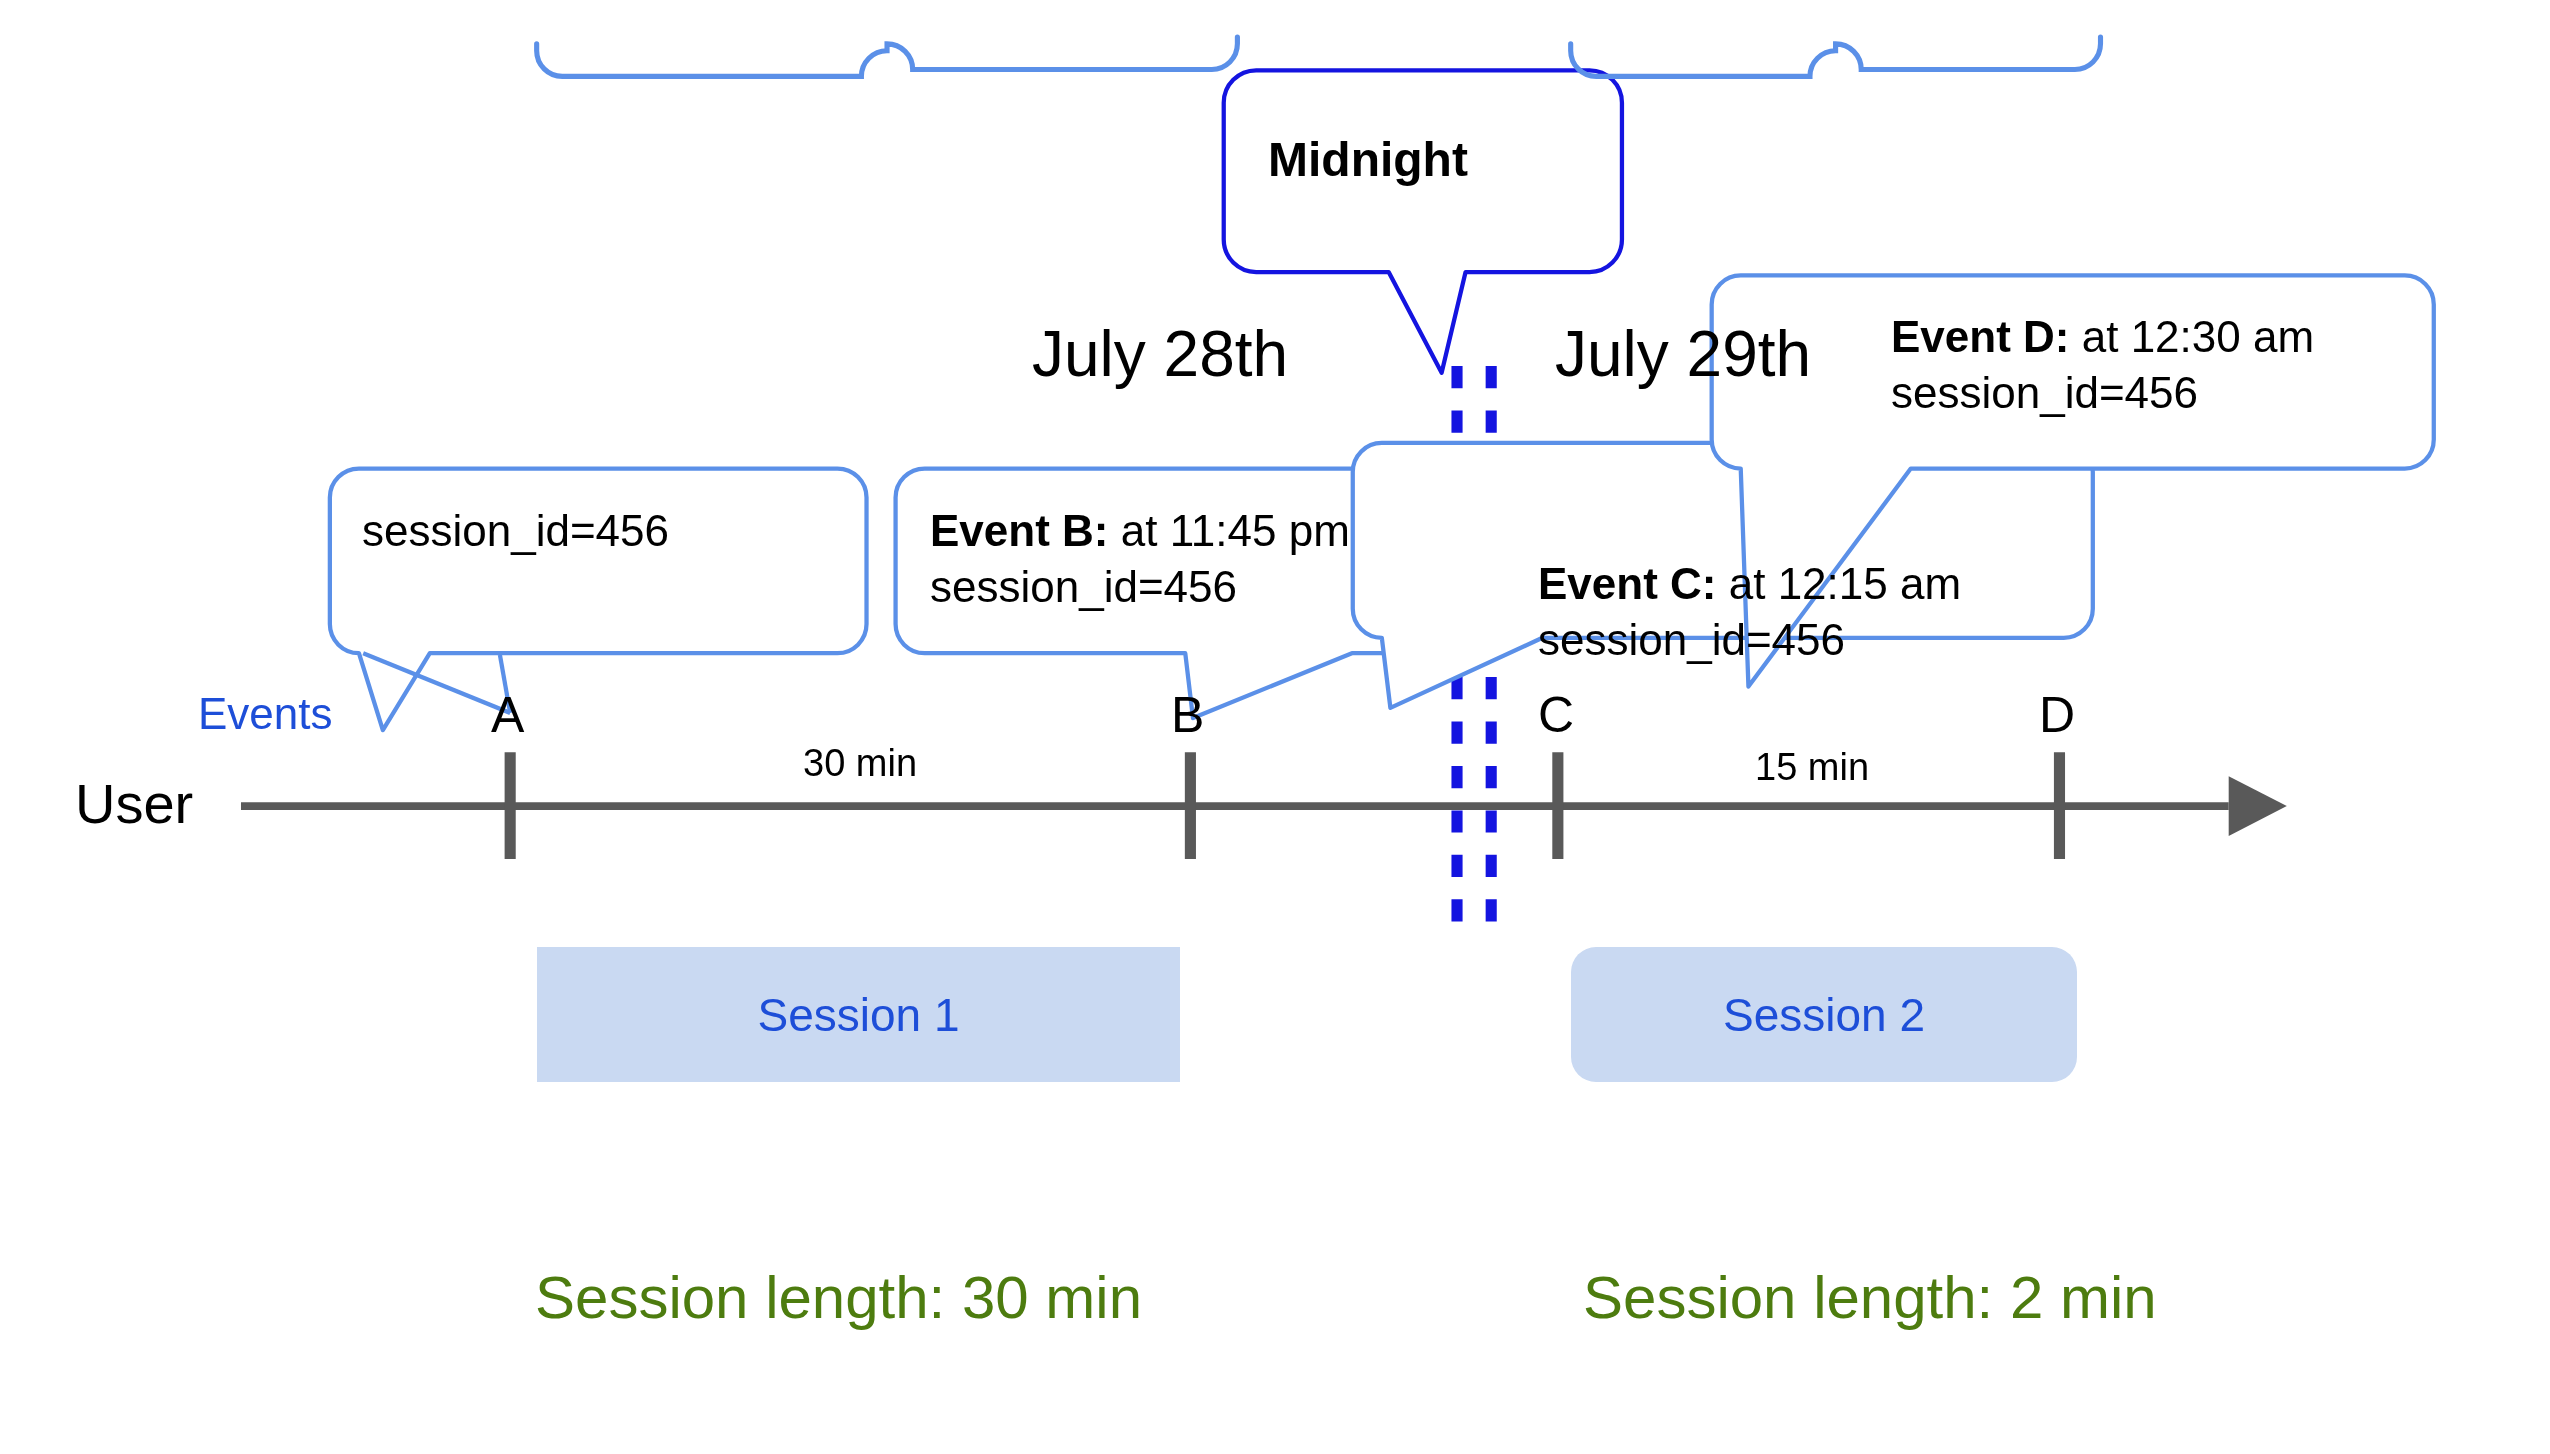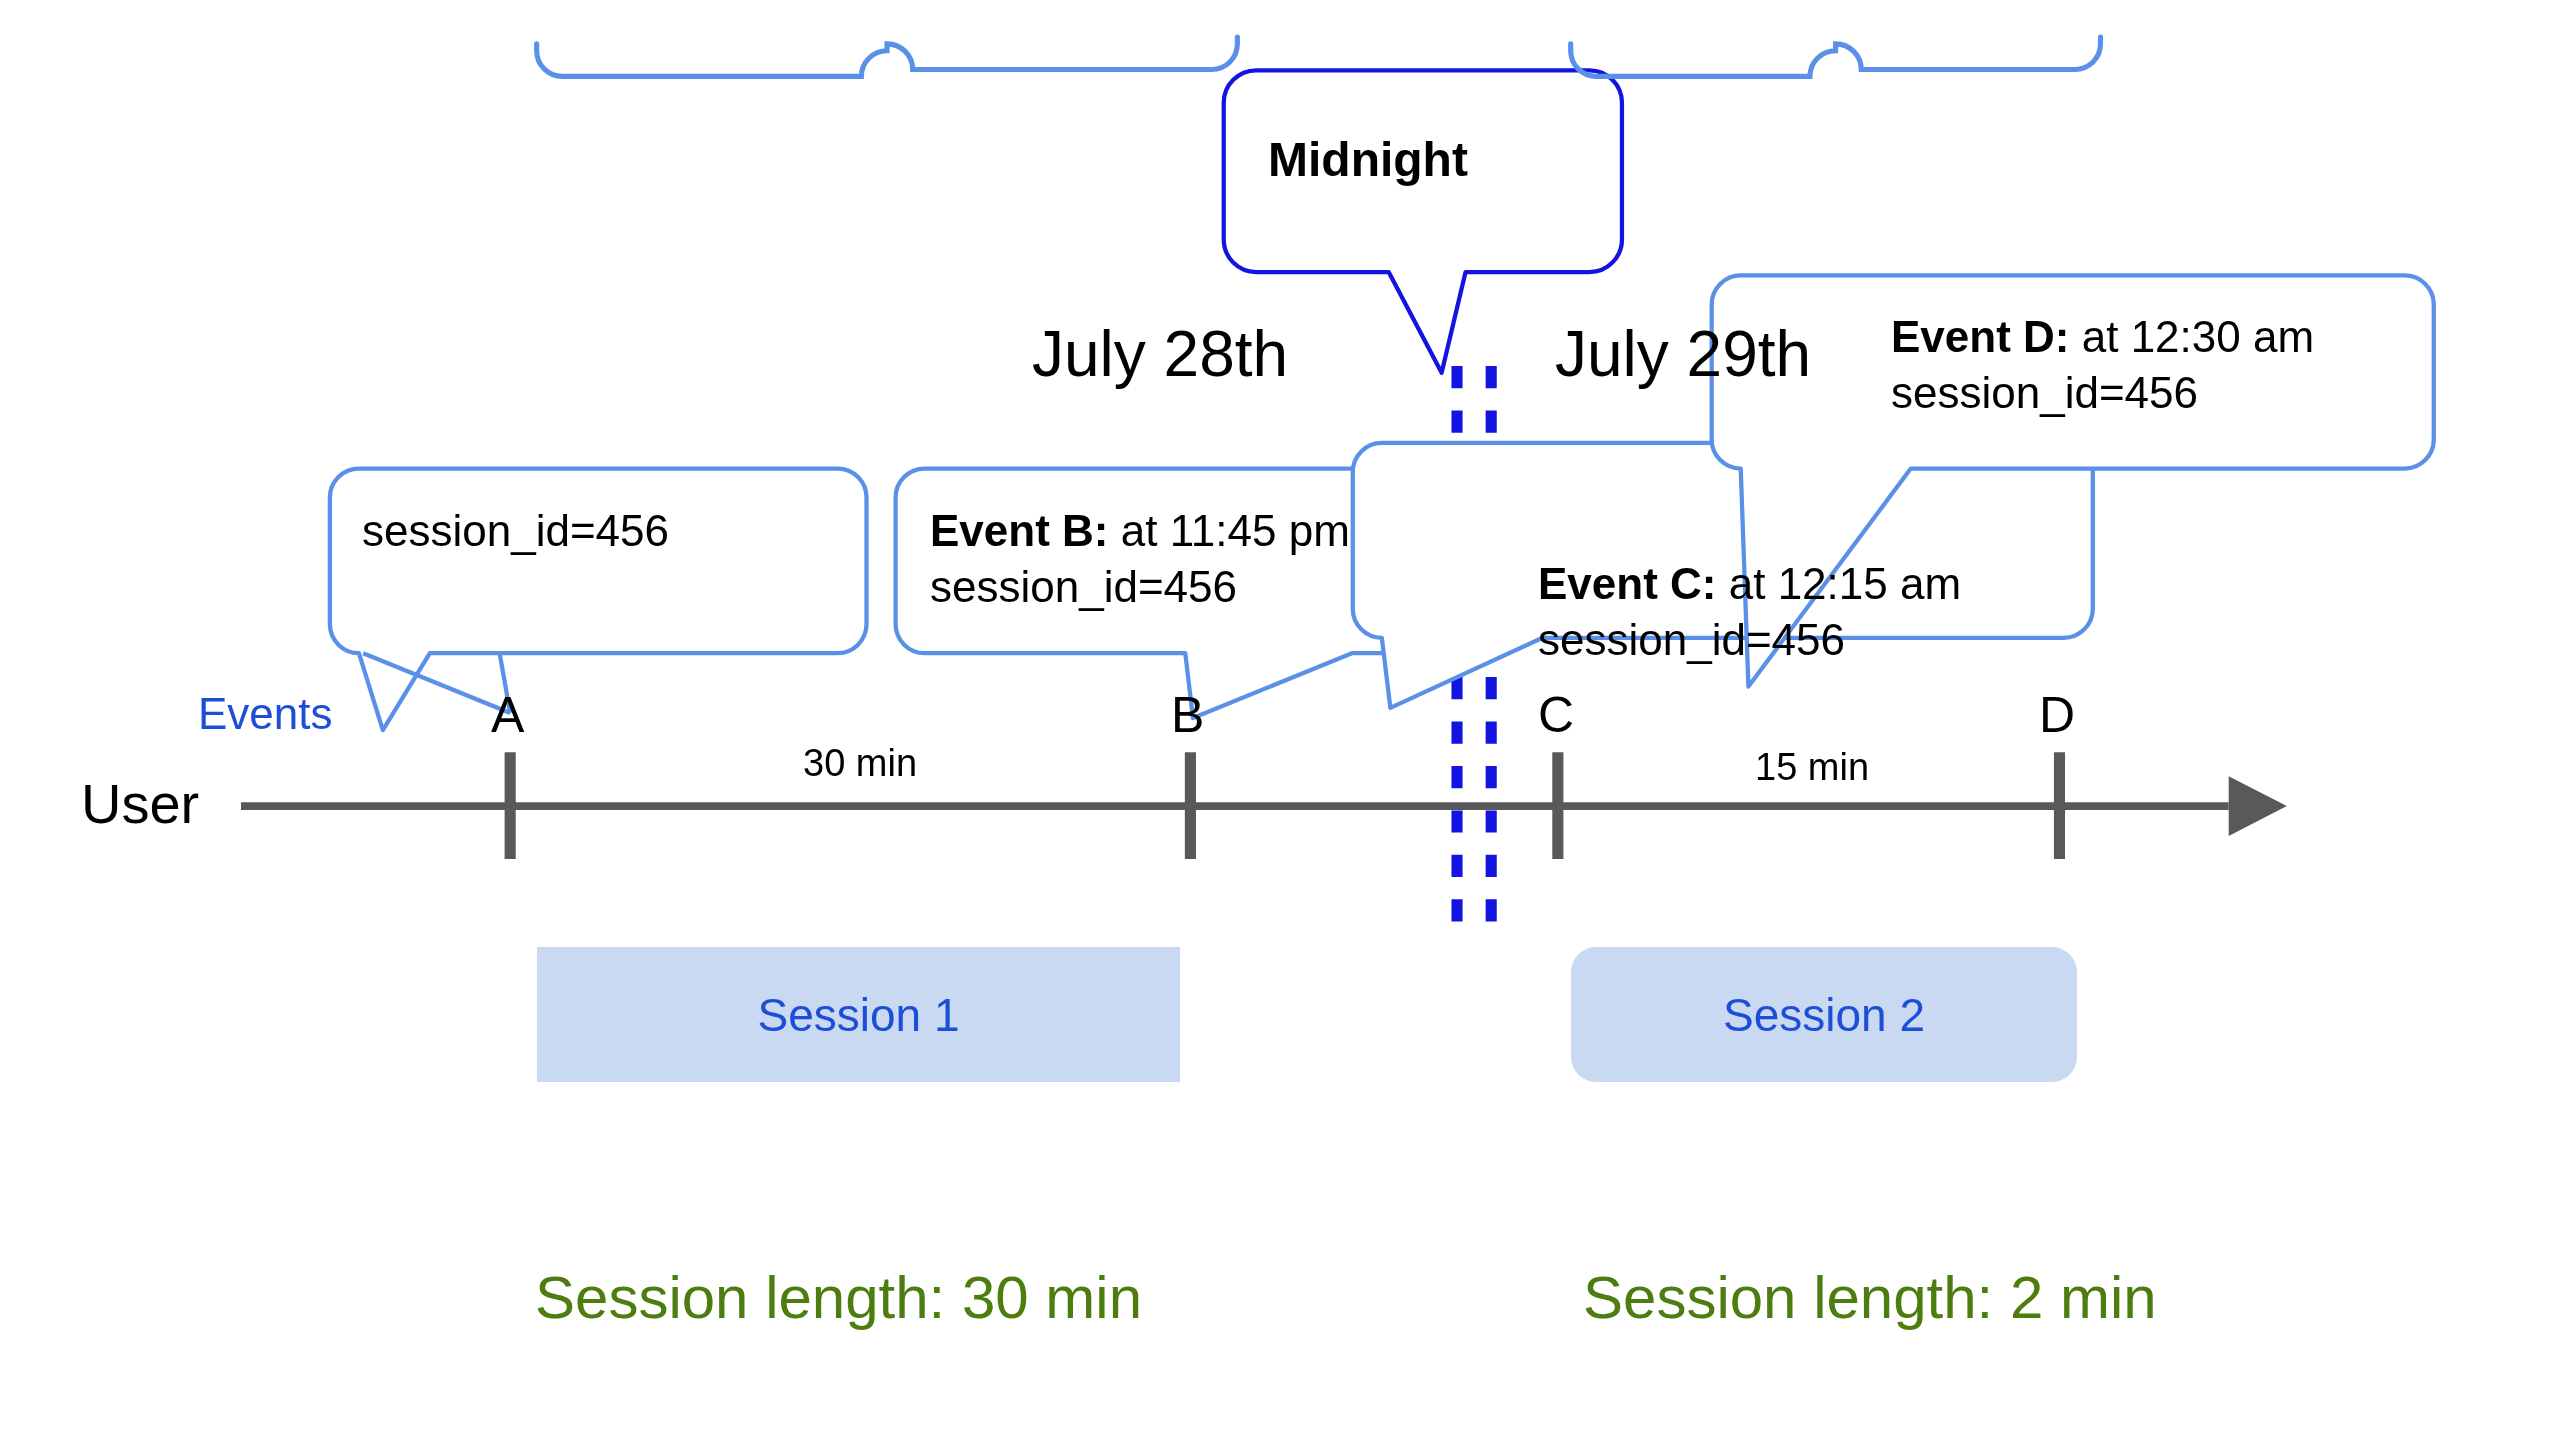--- a/index.html
+++ b/index.html
@@ -166,21 +166,21 @@
     <div>session_id=456</div>
   </div>
 
   <div class="callout-text" style="left:1891px; top:309px;">
     <div><b>Event D:</b><span> at 12:30 am</span></div>
     <div>session_id=456</div>
   </div>
 
   <div class="txt axis-label" style="left:198px; top:687px;">Events</div>
 
-  <div class="txt user-label" style="left:81px; top:769px;">User</div>
+  <div class="txt user-label" style="left:75px; top:769px;">User</div>
 
   <div class="txt tick-letter" style="left:491px; top:684px;">A</div>
   <div class="txt tick-letter" style="left:1171px; top:684px;">B</div>
   <div class="txt tick-letter" style="left:1538px; top:684px;">C</div>
   <div class="txt tick-letter" style="left:2039px; top:684px;">D</div>
 
   <div class="txt dur-label" style="left:803px; top:740px;">30 min</div>
   <div class="txt dur-label" style="left:1755px; top:744px;">15 min</div>
 
   <div class="session-bar" style="left:537px; top:947px; width:643px; height:135px;">

